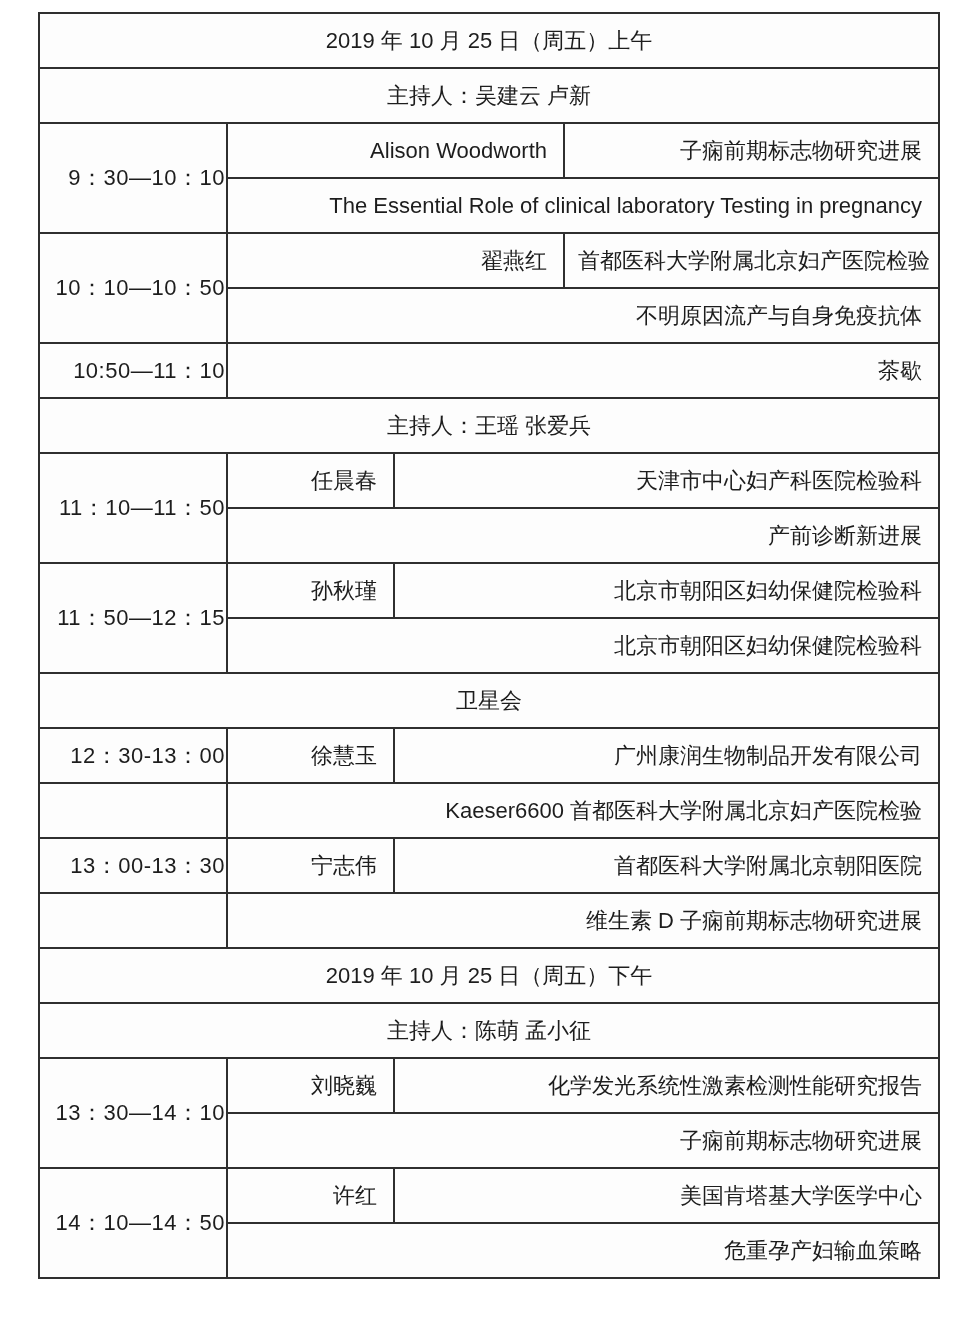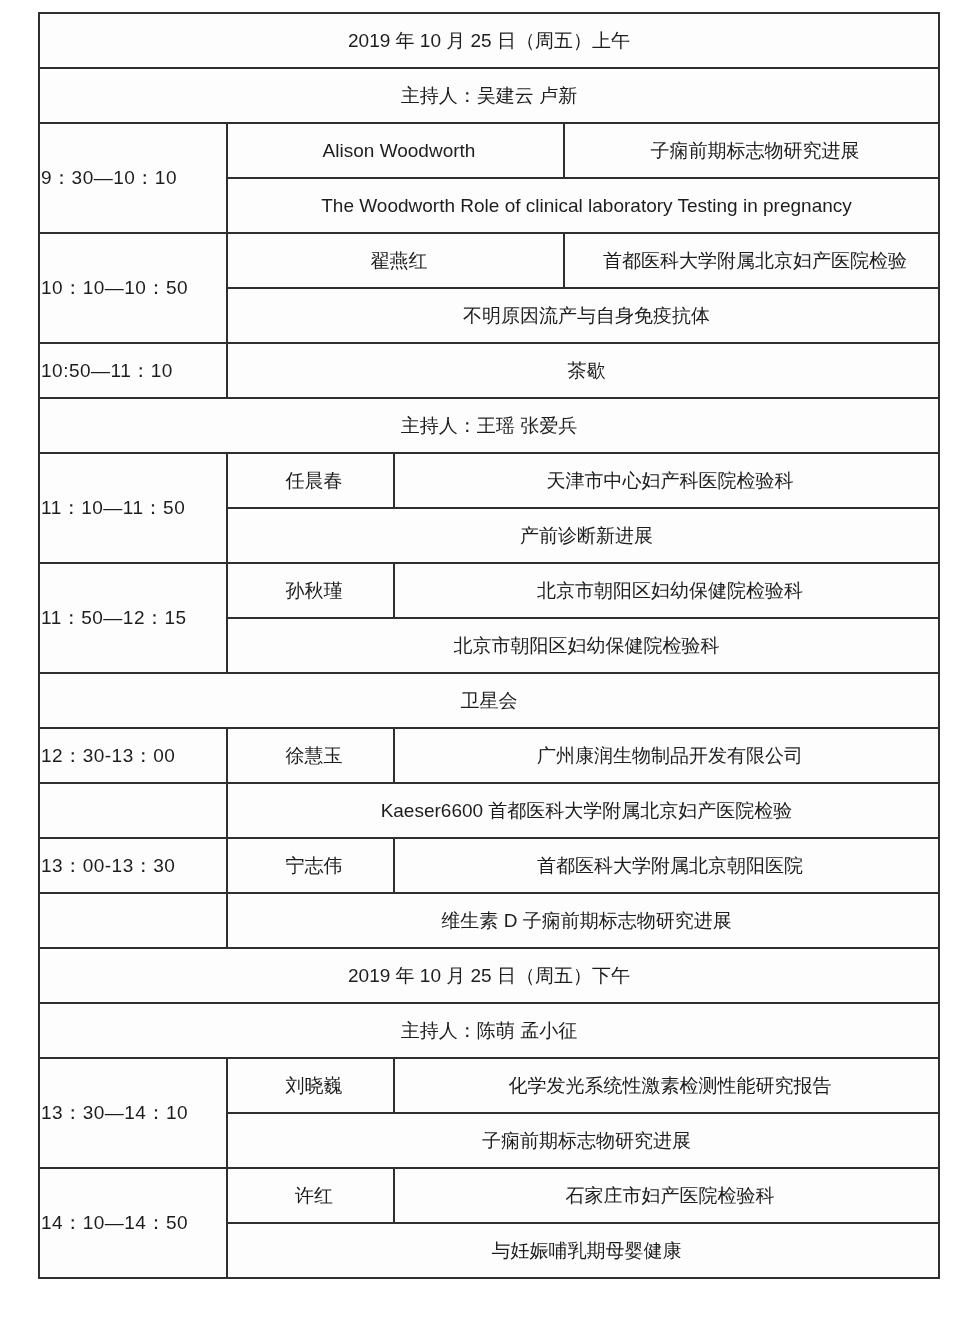--- a/index.html
+++ b/index.html
@@ -17,31 +17,31 @@
   table.schedule {
     position: absolute;
     left: 38px;
     top: 12px;
     width: 900px;
     border-collapse: collapse;
     table-layout: fixed;
   }
   table.schedule td {
     border: 2px solid #2f2f2f;
-    font-size: 19px;
+    font-size: 22px;
     line-height: 1.25;
     vertical-align: middle;
     overflow: hidden;
     white-space: nowrap;
     background: #fdfdfd;
   }
   tr.row { height: 55px; }
   td.center { text-align: center; }
-  td.left   { text-align: center; padding-left: 13px; padding-right: 6px; }
-  td.time   { text-align: left; letter-spacing: 0.5px; margin-left: 36px; }
+  td.left   { text-align: right; padding-left: 13px; padding-right: 16px; }
+  td.time   { text-align: right; letter-spacing: 0.5px; margin-left: 36px; }
   col.c-time  { width: 188px; }
   col.c-sp1   { width: 167px; }
   col.c-sp2   { width: 170px; }
   col.c-aff   { width: 375px; }
 </style>
 </head>
 <body>
 
 <table class="schedule">
   <colgroup>
@@ -59,21 +59,21 @@
     <tr class="row">
       <td colspan="4" class="center">主持人：吴建云 卢新</td>
     </tr>
 
     <tr class="row">
       <td rowspan="2" class="time">9：30—10：10</td>
       <td colspan="2" class="left">Alison Woodworth</td>
       <td class="left">子痫前期标志物研究进展</td>
     </tr>
     <tr class="row">
-      <td colspan="3" class="left">The Woodworth Role of clinical laboratory Testing in pregnancy</td>
+      <td colspan="3" class="left">The Essential Role of clinical laboratory Testing in pregnancy</td>
     </tr>
 
     <tr class="row">
       <td rowspan="2" class="time">10：10—10：50</td>
       <td colspan="2" class="left">翟燕红</td>
       <td class="left">首都医科大学附属北京妇产医院检验</td>
     </tr>
     <tr class="row">
       <td colspan="3" class="left">不明原因流产与自身免疫抗体</td>
     </tr>
@@ -142,19 +142,19 @@
       <td class="left">刘晓巍</td>
       <td colspan="2" class="left">化学发光系统性激素检测性能研究报告</td>
     </tr>
     <tr class="row">
       <td colspan="3" class="left">子痫前期标志物研究进展</td>
     </tr>
 
     <tr class="row">
       <td rowspan="2" class="time">14：10—14：50</td>
       <td class="left">许红</td>
-      <td colspan="2" class="left">石家庄市妇产医院检验科</td>
+      <td colspan="2" class="left">美国肯塔基大学医学中心</td>
     </tr>
     <tr class="row">
-      <td colspan="3" class="left">与妊娠哺乳期母婴健康</td>
+      <td colspan="3" class="left">危重孕产妇输血策略</td>
     </tr>
   </tbody>
 </table>
 
 </body></html>

